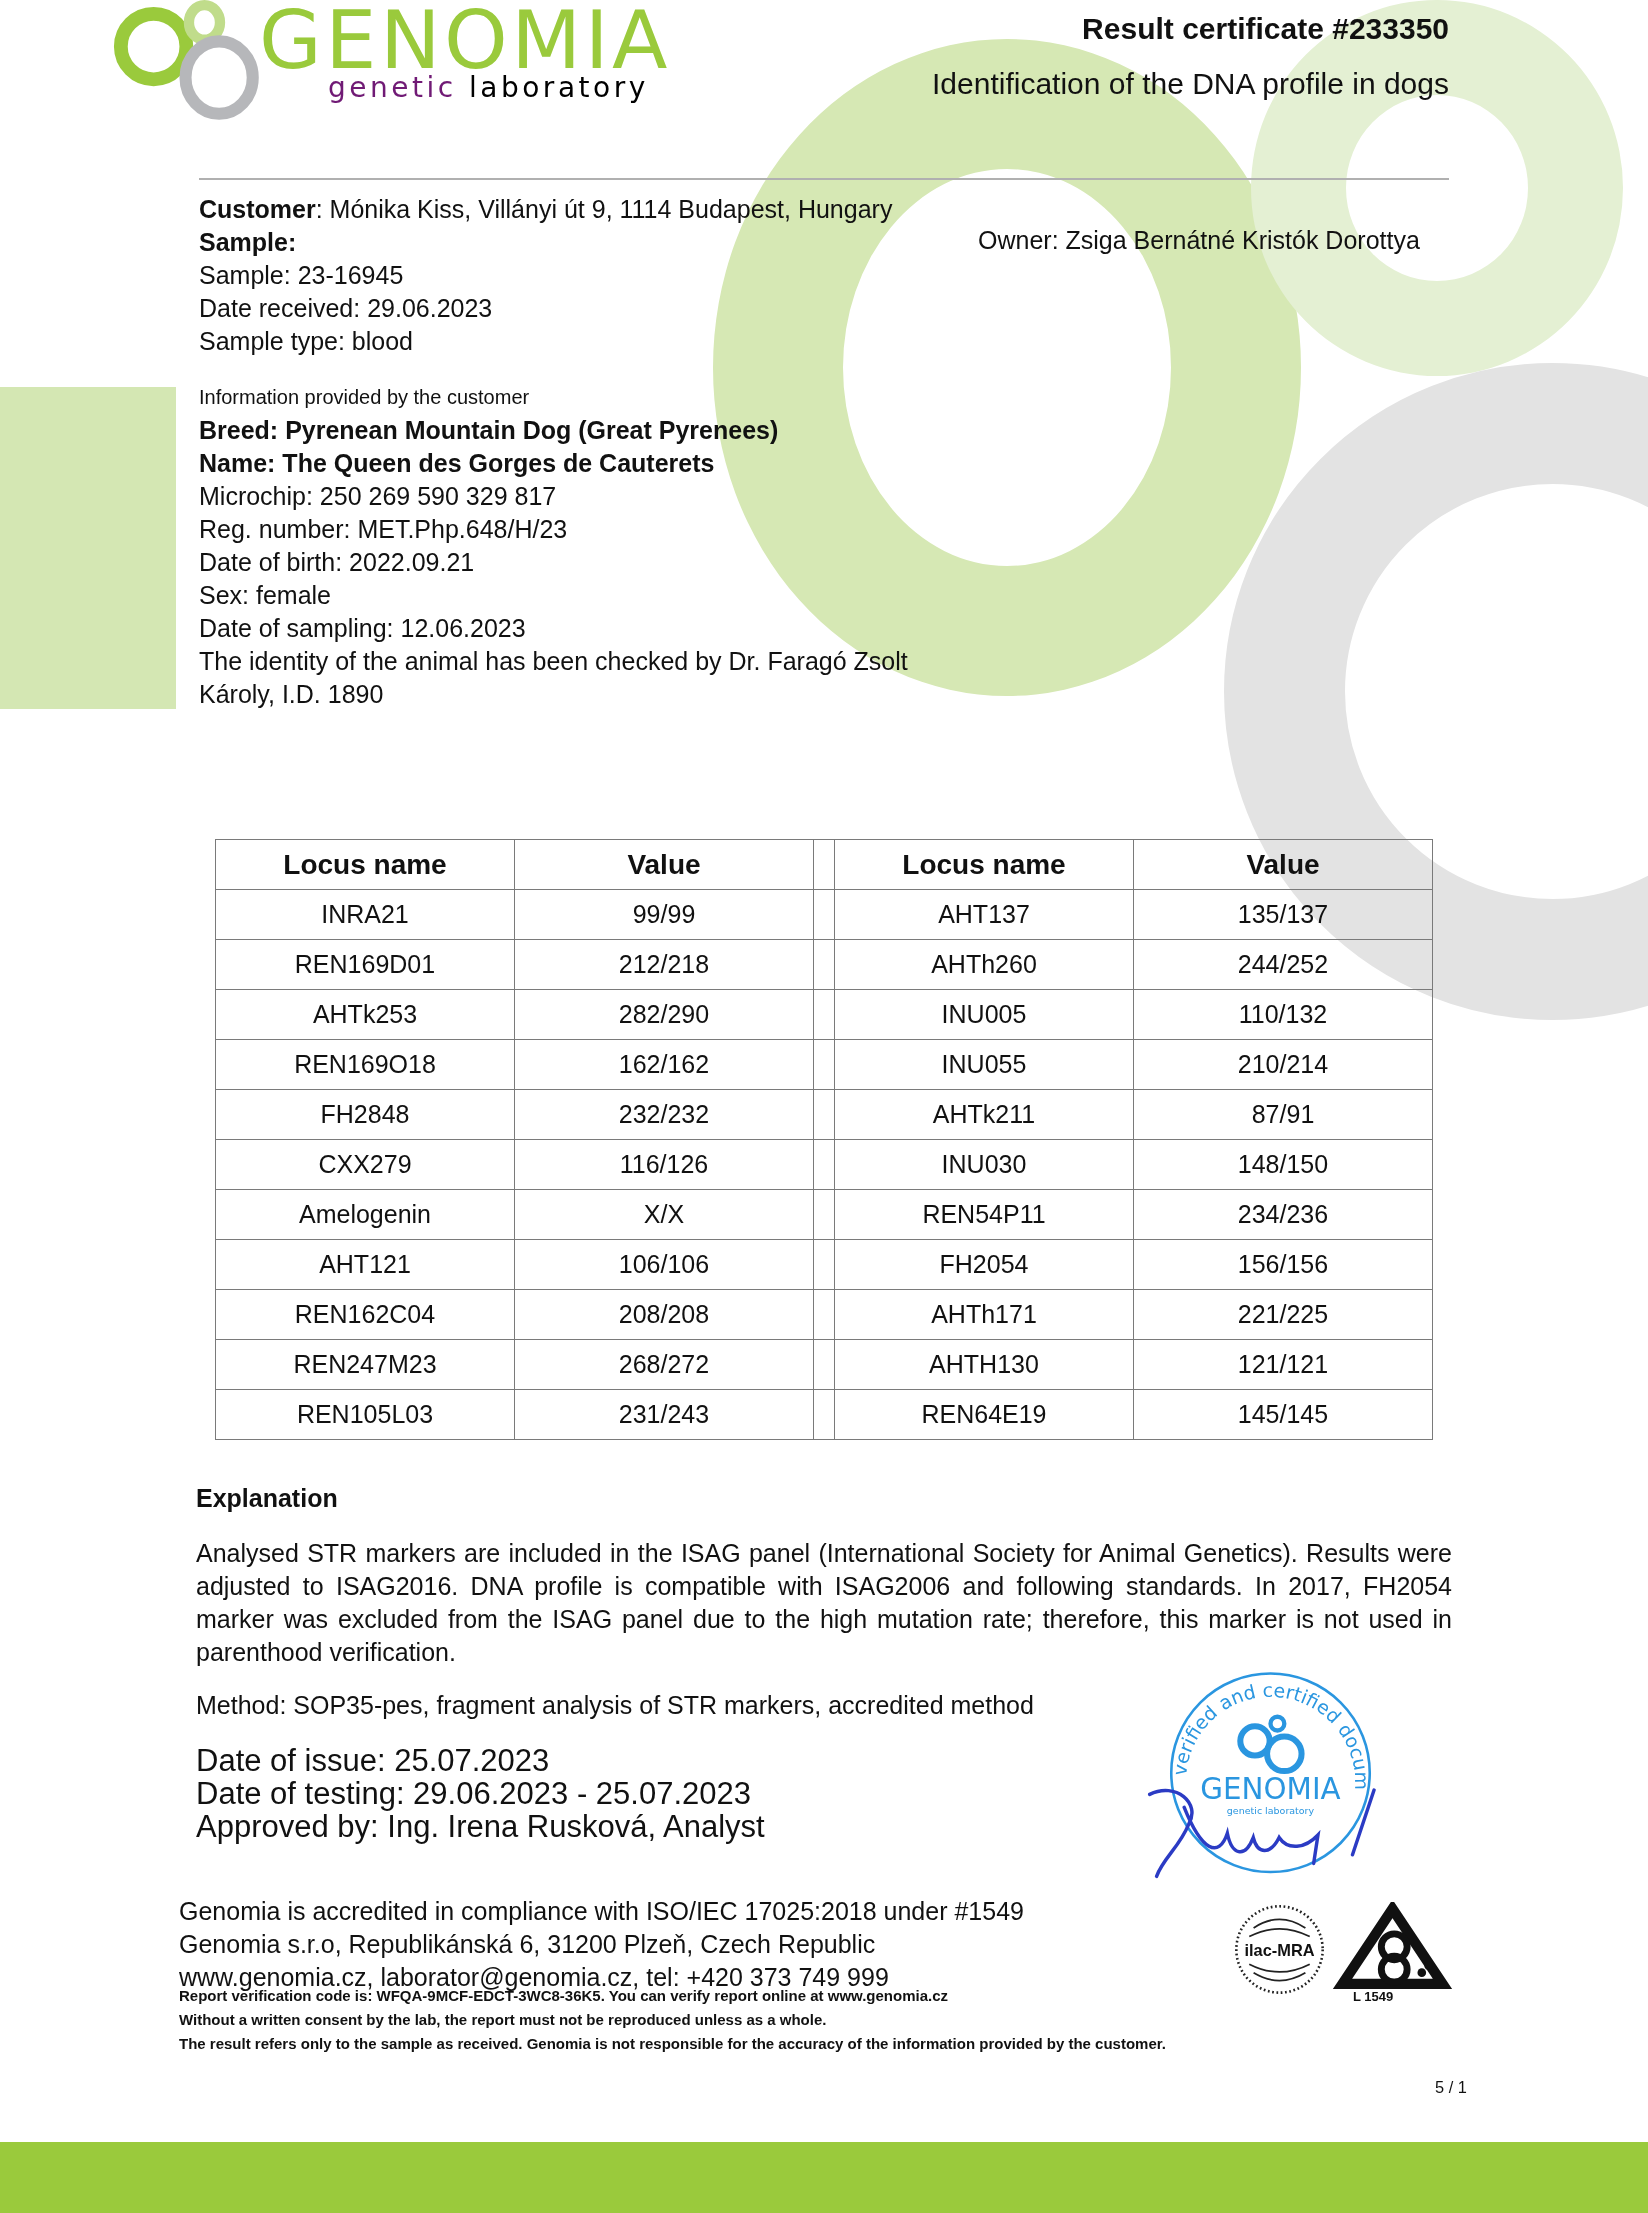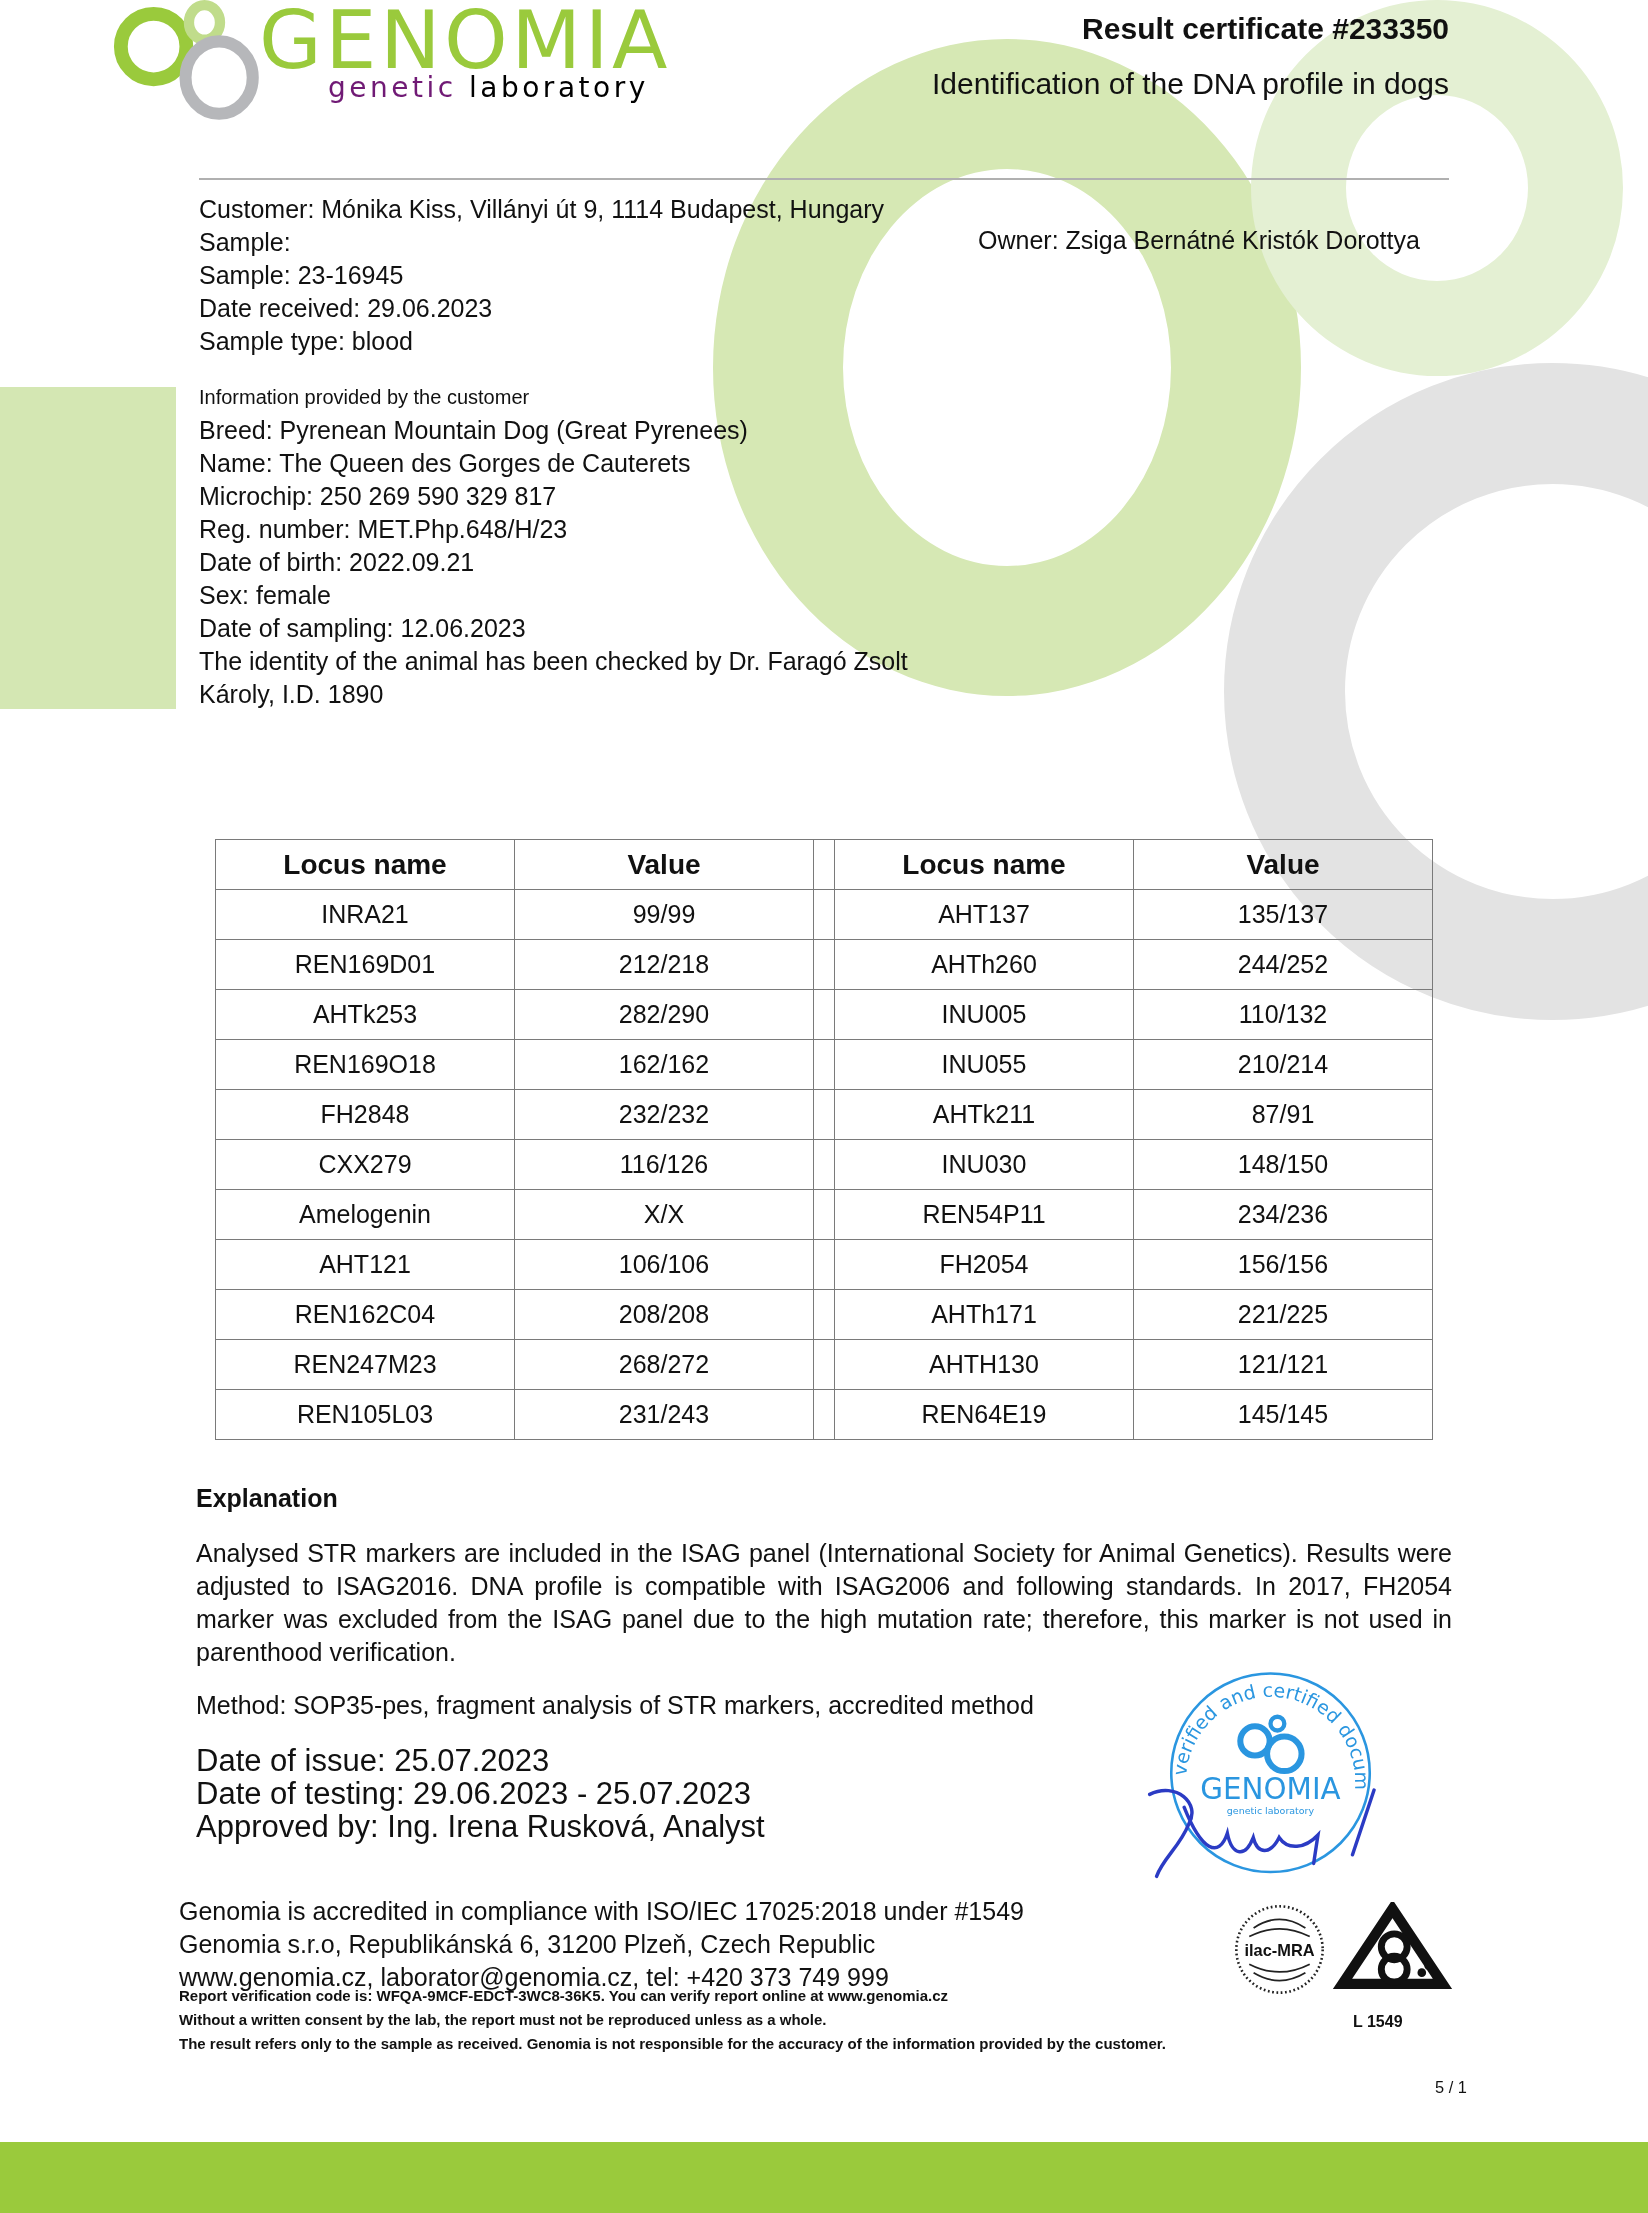--- a/index.html
+++ b/index.html
@@ -21,21 +21,21 @@
   .logo-sub .g { color: #701a75; }
   .logo-sub .l { color: #000000; }
 
   
   .title { position: absolute; right: 200px; top: 12px; font-size: 30px; font-weight: bold; text-align: right; }
   .subtitle { position: absolute; right: 200px; top: 67px; font-size: 30px; text-align: right; }
   .hr { position: absolute; left: 199px; top: 178px; width: 1250px; height: 1.7px; background: #b0b0b0; }
 
   .txt { position: absolute; font-size: 25px; line-height: 33px; }
   .small { font-size: 20px; }
-  .bold { font-weight: normal; }
+  .bold { font-weight: bold; }
 
   .customer { left: 199px; top: 193px; }
   .owner { position: absolute; left: 978px; top: 226px; font-size: 25px; }
   .animal { left: 199px; top: 381px; }
 
   
   .str-table { position: absolute; left: 215px; top: 839px; border-collapse: collapse; font-size: 25px; padding-left: 24px; }
   .str-table td, .str-table th { border: 1.7px solid #7a7a7a; height: 50px; text-align: center; padding: 0; }
   .str-table th { font-weight: bold; font-size: 28px; }
   .col-a { width: 299px; }
@@ -45,21 +45,21 @@
   .explain-h { position: absolute; left: 196px; top: 1484px; font-size: 25px; font-weight: bold; }
   .explain { position: absolute; left: 196px; top: 1537px; width: 1256px; font-size: 25px; line-height: 33px; text-align: justify; }
   .method { position: absolute; left: 196px; top: 1691px; font-size: 25px; }
   .dates { position: absolute; left: 196px; top: 1744px; font-size: 31px; line-height: 33px; }
 
   .stamp { position: absolute; left: 1141px; top: 1652px; width: 259px; height: 233px; }
 
   .accred { position: absolute; left: 179px; top: 1895px; font-size: 25px; line-height: 33px; }
   .ilac { position: absolute; left: 1232px; top: 1902px; width: 95px; height: 95px; }
   .aba { position: absolute; left: 1332px; top: 1902px; width: 121px; height: 112px; }
-  .aba-label { position: absolute; left: 1353px; top: 1989px; font-size: 16px; font-weight: bold; margin-top: 24px; }
+  .aba-label { position: absolute; left: 1353px; top: 1989px; font-size: 13px; font-weight: bold; }
 
   .footer { position: absolute; left: 179px; top: 1984px; font-size: 15px; line-height: 24px; font-weight: bold; }
   .page-num { position: absolute; left: 1435px; top: 2078px; font-size: 16.4px; }
 </style>
 </head>
 <body>
 
 <div class="deco ring-big-green"></div>
 <div class="deco ring-small-green"></div>
 <div class="deco ring-grey"></div>

